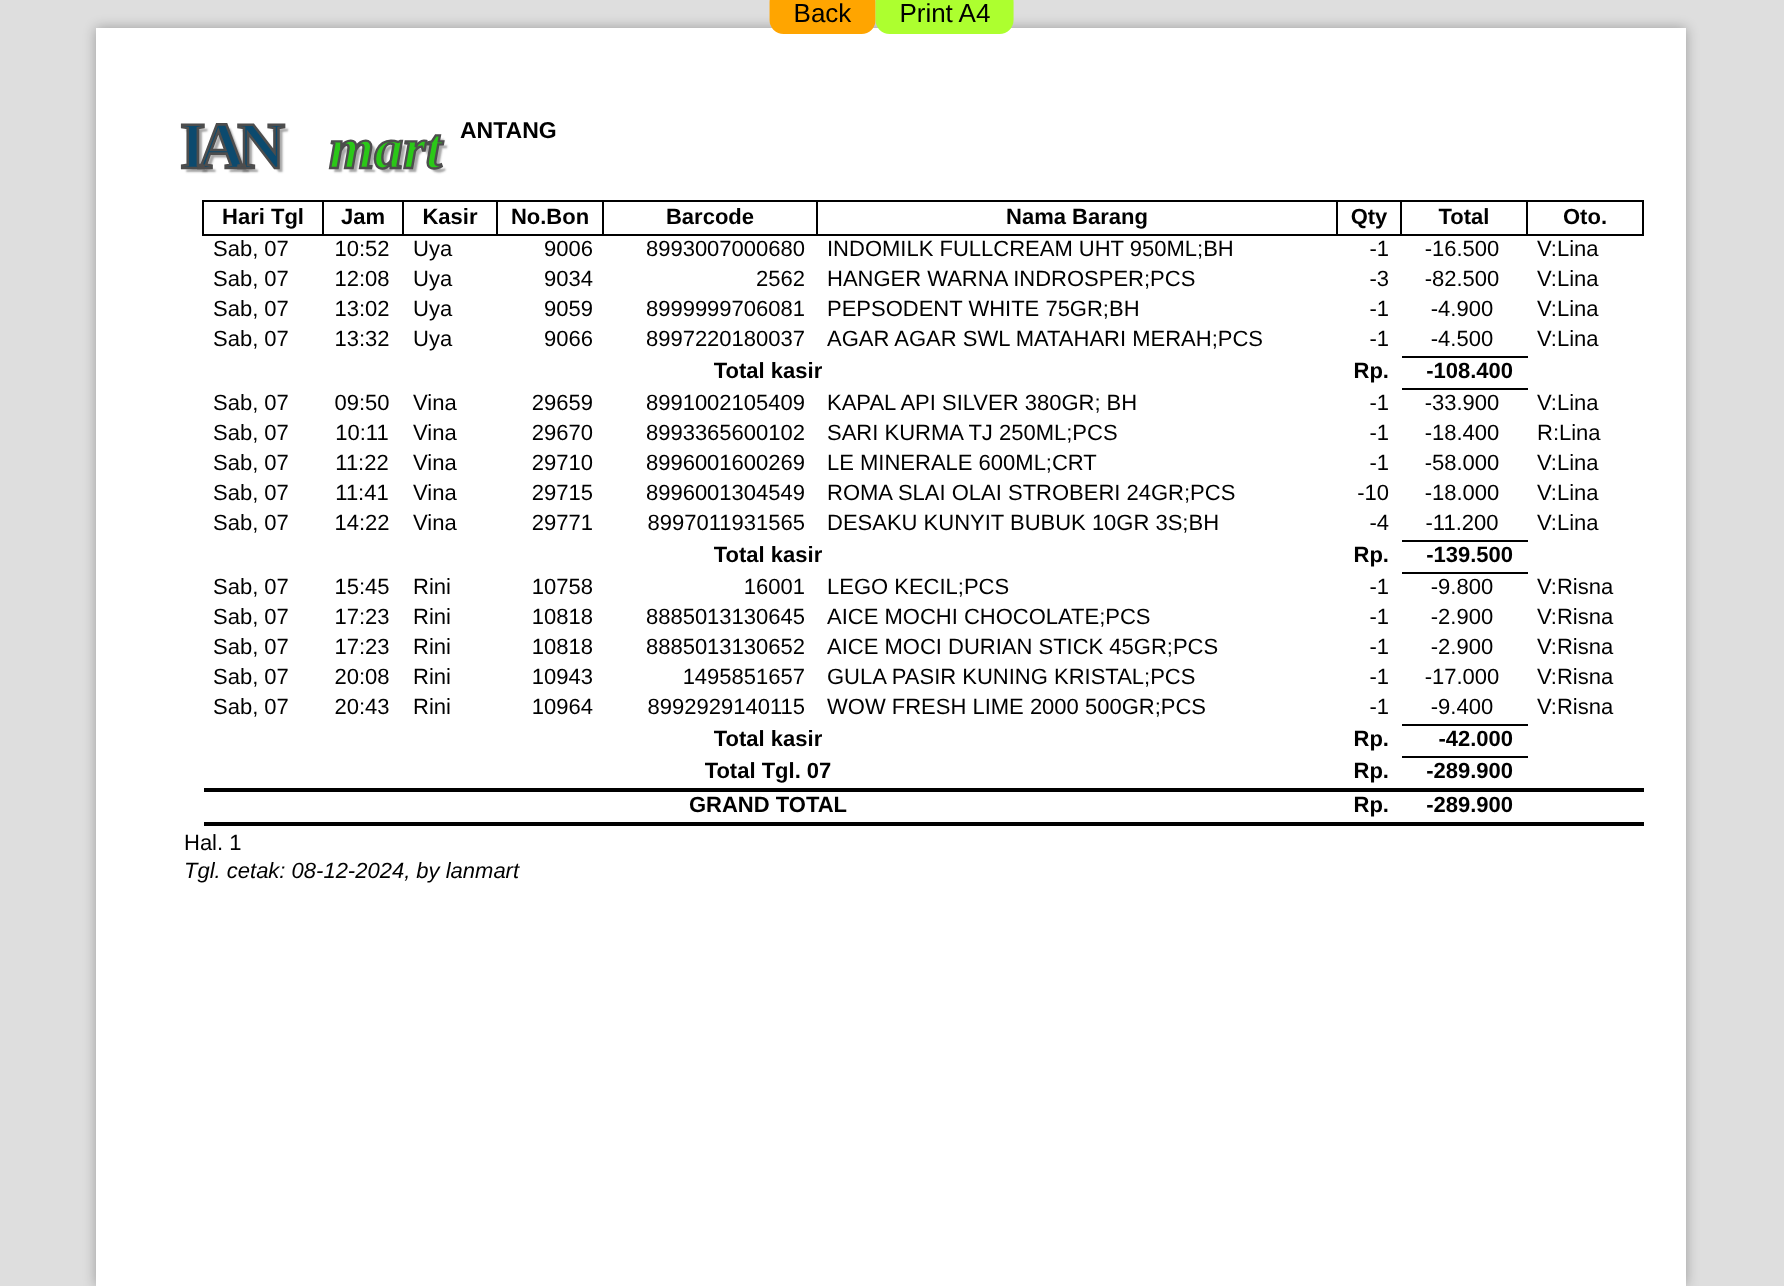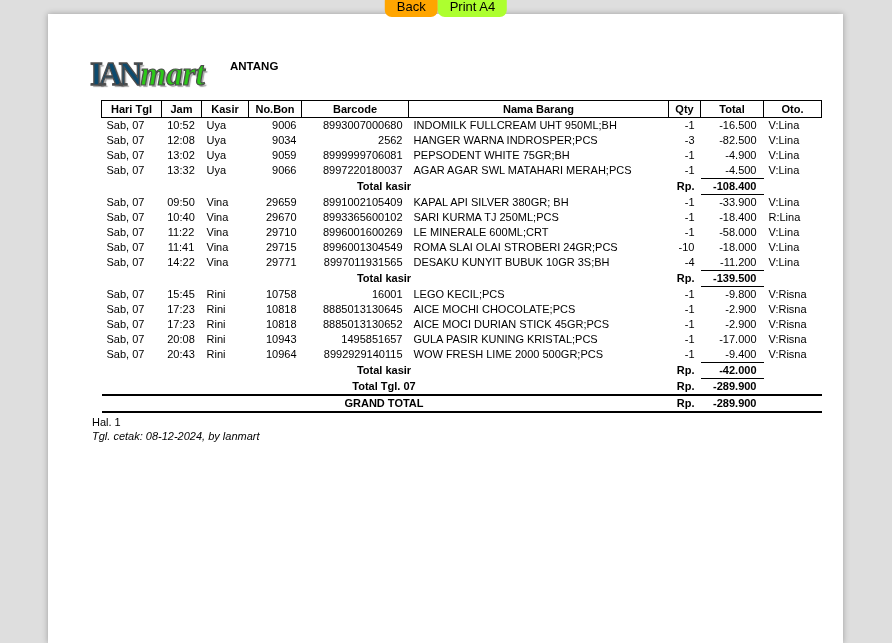--- a/index.html
+++ b/index.html
@@ -13,40 +13,40 @@
          color:#000; padding:4px 12px 3px 12px; border-radius:7px; cursor:pointer;
          height:23px; line-height:15px; }
   .btn-back { background:#ffa500; }
   .btn-print { background:#adff2f; }
   .logo { position:absolute; left:42px; top:42px; white-space:nowrap; }
   .logo-ian { font-family:"Liberation Serif", serif; font-weight:bold; font-style:normal;
               font-size:33px; letter-spacing:-4px; color:#0c4a6e;
               -webkit-text-stroke:1.3px #4d4d4d;
               text-shadow:2px 2px 1px rgba(60,60,60,0.45); }
   .logo-mart { font-family:"Liberation Serif", serif; font-weight:bold; font-style:italic;
-               font-size:33px; color:#2bc818; margin-left:2px;
+               font-size:29px; color:#2bc818; margin-left:2px;
                -webkit-text-stroke:1.2px #4d4d4d;
-               text-shadow:2px 2px 1px rgba(60,60,60,0.45); }
+               text-shadow:2px 2px 1px rgba(60,60,60,0.45);padding-left:24px; }
   .head-text { position:absolute; left:182px; top:46px; font-size:11.5px; color:#000; }
   .store-name { font-weight:bold; margin-bottom:8px; }
   .report-title { font-weight:normal; }
   table { border-collapse:collapse; table-layout:fixed; width:720px;
           margin:86px 0 0 53px; font-size:11px; color:#000; }
   thead th { border:1px solid #000; font-weight:bold; text-align:center;
              height:17px; padding:0 3px; white-space:nowrap; overflow:hidden; }
   tbody td { height:15px; line-height:15px; padding:0 5px; white-space:nowrap;
              overflow:hidden; }
   .c-hari { text-align:left; }
   .c-jam { text-align:center; padding-right:6px; }
   .c-kasir { text-align:left; }
   .c-nobon { text-align:right; }
   .c-barcode { text-align:right; padding-right:6px; }
   .c-nama { text-align:left; }
   .c-qty { text-align:right; padding-right:6px; }
-  .c-total { text-align:right; padding-right:7px; }
+  .c-total { text-align:center; padding-right:7px; }
   .c-oto { text-align:left; }
   .t-label { text-align:center; font-weight:bold; padding-right:7px; }
   .t-rp { text-align:right; font-weight:bold; padding-right:6px; }
   .t-amount { text-align:right; font-weight:bold; padding-right:7px;
               border-bottom:1px solid #000; }
   .t-amount.topline { border-top:1px solid #000; }
   tr.grand-row td { font-weight:bold; border-top:2px solid #000;
                     border-bottom:2px solid #000; }
   tr.grand-row .g-amount { text-align:right; padding-right:7px; }
   .footer { margin:3px 0 0 44px; font-size:11px; color:#000; }
@@ -153,21 +153,21 @@
     <td class="c-kasir">Vina</td>
     <td class="c-nobon">29659</td>
     <td class="c-barcode">8991002105409</td>
     <td class="c-nama">KAPAL API SILVER 380GR; BH</td>
     <td class="c-qty">-1</td>
     <td class="c-total">-33.900</td>
     <td class="c-oto">V:Lina</td>
   </tr>
         <tr class="data-row">
     <td class="c-hari">Sab, 07</td>
-    <td class="c-jam">10:40</td>
+    <td class="c-jam">10:11</td>
     <td class="c-kasir">Vina</td>
     <td class="c-nobon">29670</td>
     <td class="c-barcode">8993365600102</td>
     <td class="c-nama">SARI KURMA TJ 250ML;PCS</td>
     <td class="c-qty">-1</td>
     <td class="c-total">-18.400</td>
     <td class="c-oto">R:Lina</td>
   </tr>
         <tr class="data-row">
     <td class="c-hari">Sab, 07</td>

